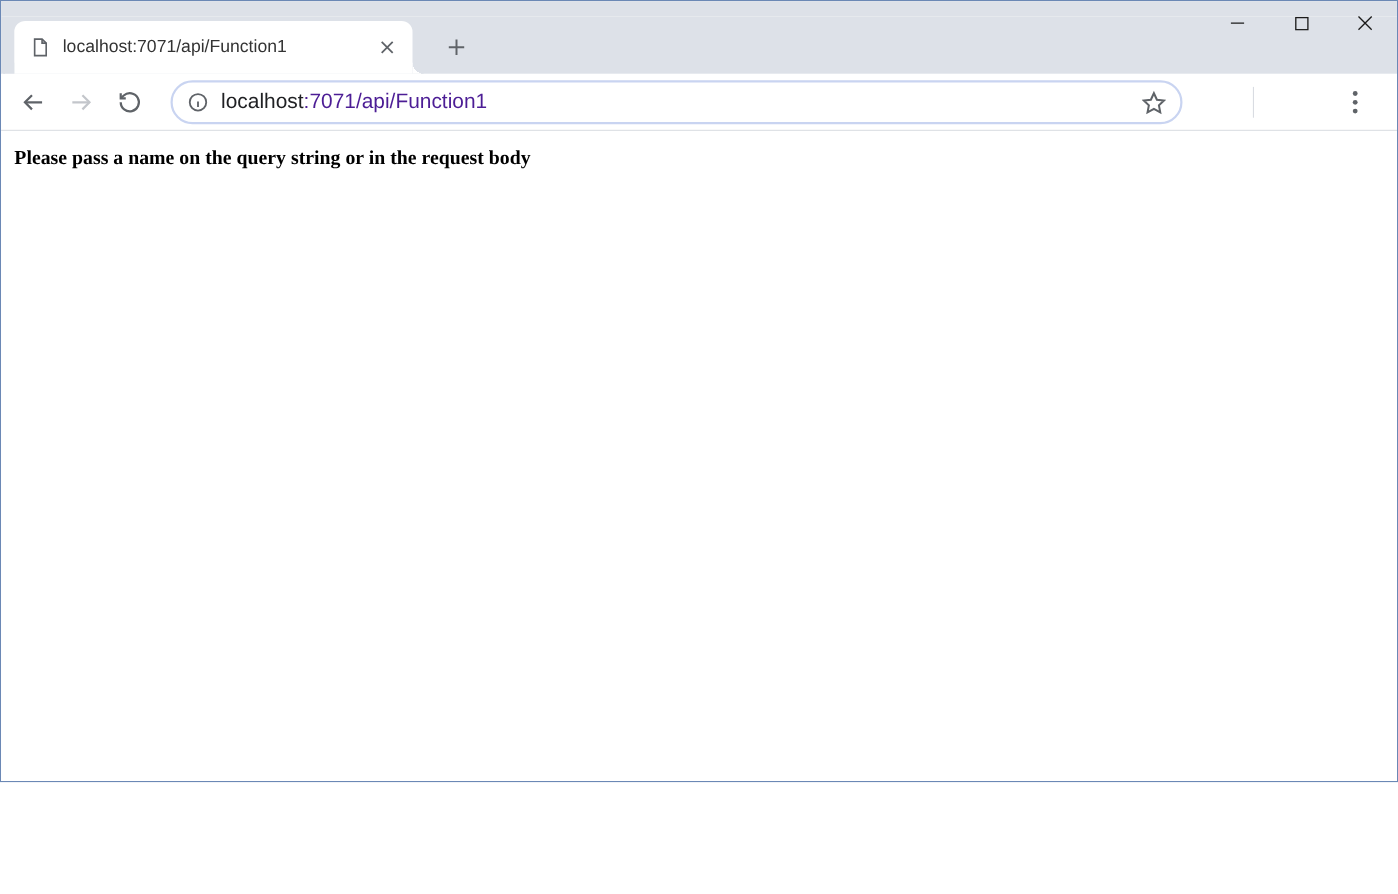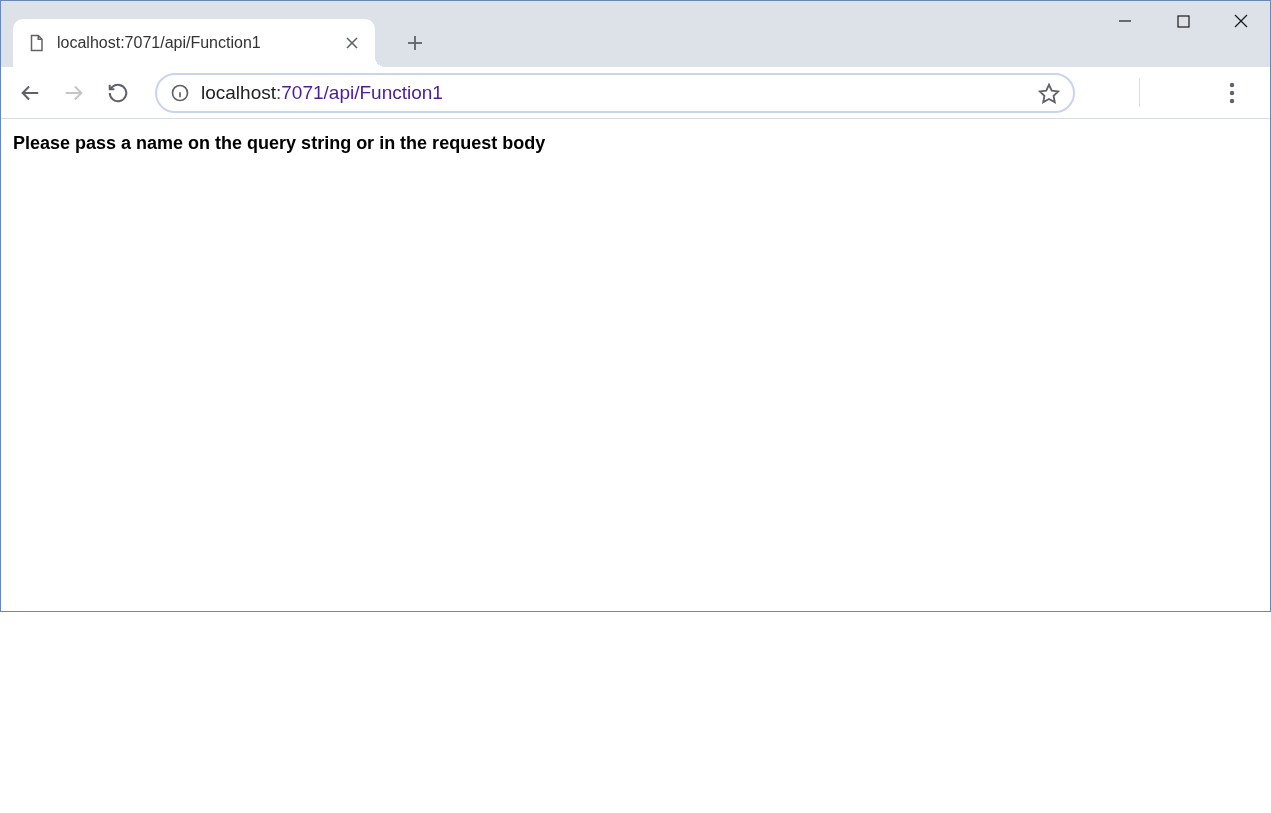--- a/index.html
+++ b/index.html
@@ -1,18 +1,18 @@
 <!DOCTYPE html>
 <html><head>
 <meta charset="utf-8">
 <style>
   * { box-sizing: border-box; margin: 0; padding: 0; }
   html, body { width: 1271px; height: 813px; overflow: hidden; font-family: "Segoe UI", Arial, sans-serif; }
   .window {
-    width: 1271px; height: 612px;
+    width: 1271px; height: 711px;
     border: 1px solid #6b88b5;
     background: #ffffff;
     display: flex; flex-direction: column;
   }
   .titlebar {
     height: 14px;
     background: #dde1e8;
   }
   .tabstrip {
     height: 52px;
@@ -141,21 +141,21 @@
     margin-left: 60px;
     margin-right: 8px;
   }
   .content {
     flex: 1;
     background: #ffffff;
     padding: 14px 12px;
     overflow: auto;
   }
   .content pre {
-    font-family: Liberation Sans, sans-serif;
+    font-family: Liberation Serif, serif;
     font-size: 18px;
     font-weight: 600;
     color: #000;
     white-space: pre-wrap;
   }
   svg { display: block; }
 </style>
 </head>
 <body>
 

